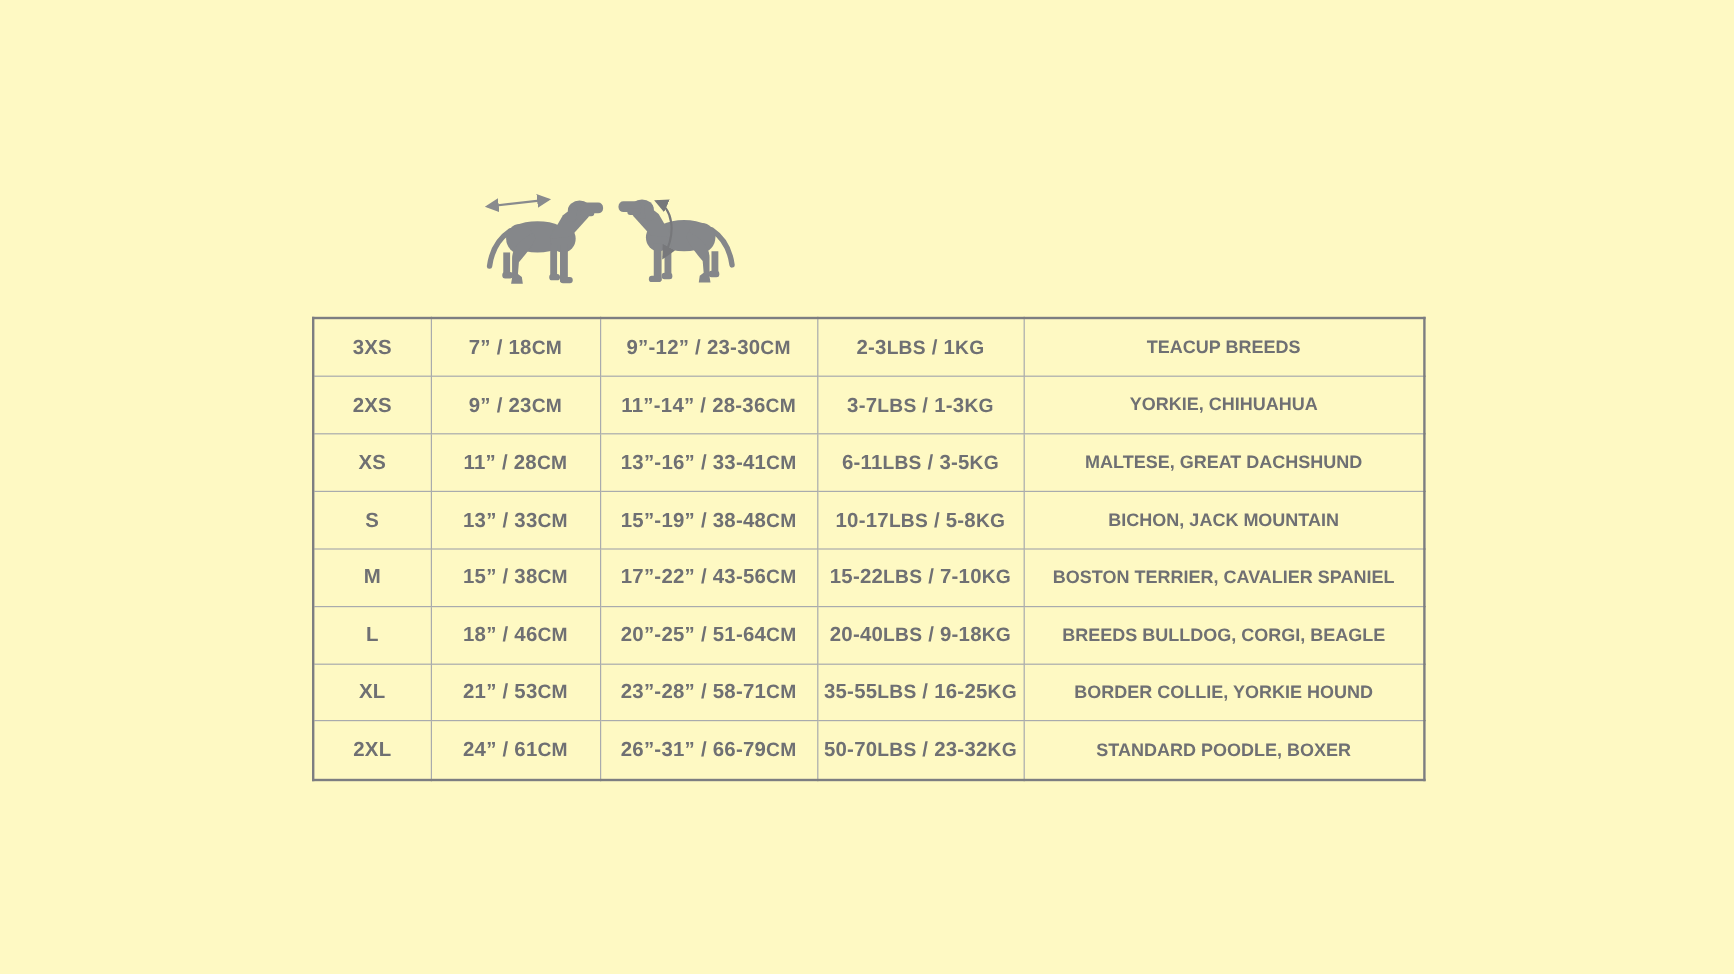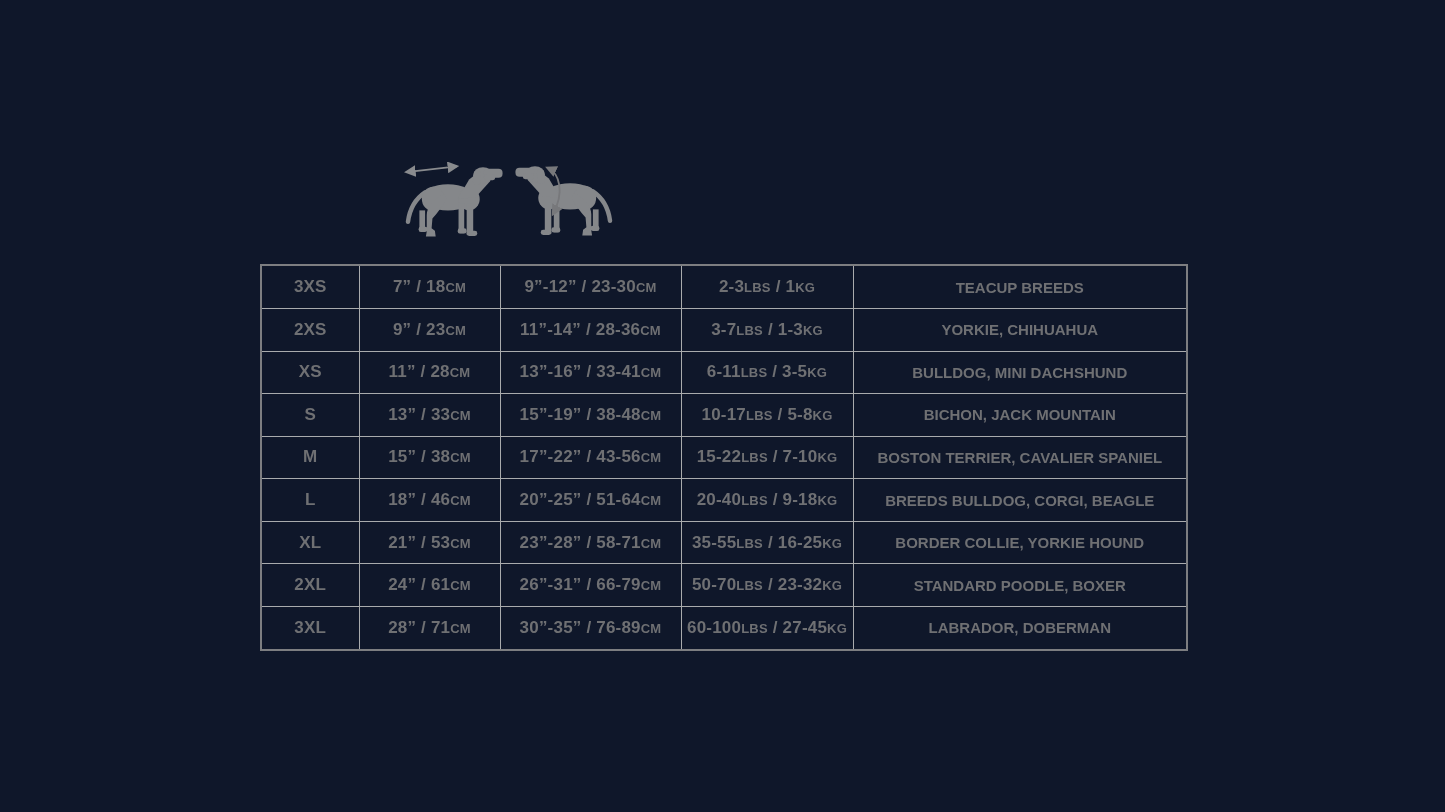--- a/index.html
+++ b/index.html
@@ -1,20 +1,20 @@
 <!DOCTYPE html>
 <html><head>
 <meta charset="utf-8">
 <style>
   html, body { margin: 0; padding: 0; background: #ffffff; }
   .stage {
     position: relative;
     width: 1445px;
     height: 812px;
-    background: #0f172a;
+    background: #fef9c3;
     font-family: "Liberation Sans", sans-serif;
     overflow: hidden;
   }
   .dog-icon { position: absolute; }
   .dog-left  { left: 399px; top: 158px; width: 106px; height: 86px; }
   .dog-right { left: 513px; top: 157px; width: 106px; height: 86px; }
 
   table.size-chart {
     position: absolute;
     left: 260px;
@@ -31,21 +31,21 @@
     vertical-align: middle;
     color: #6f7073;
     font-size: 17px;
     font-weight: 700;
     letter-spacing: 0.2px;
     padding: 0 2px;
     white-space: nowrap;
     overflow: hidden;
   }
   table.size-chart td.breeds { font-size: 15px; letter-spacing: 0px; }
-  td .unit { font-size: 13px; text-transform: uppercase; letter-spacing: 0.2px; }
+  td .unit { font-size: 16px; text-transform: uppercase; letter-spacing: 0.2px; }
 </style>
 </head>
 <body>
 
 <div class="stage">
 
   <svg class="dog-icon dog-left" viewBox="0 0 130 105" xmlns="http://www.w3.org/2000/svg">
     <defs>
       <marker id="ahL" viewBox="0 0 10 10" refX="8" refY="5" markerWidth="6.5" markerHeight="6.5" orient="auto-start-reverse">
         <path d="M0,0 L10,5 L0,10 z" fill="#898b8e"></path>
@@ -120,21 +120,21 @@
         <td>9” / 23<span class="unit">cm</span></td>
         <td>11”-14” / 28-36<span class="unit">cm</span></td>
         <td>3-7<span class="unit">lbs</span> / 1-3<span class="unit">kg</span></td>
         <td class="breeds">YORKIE, CHIHUAHUA</td>
       </tr>
       <tr>
         <td>XS</td>
         <td>11” / 28<span class="unit">cm</span></td>
         <td>13”-16” / 33-41<span class="unit">cm</span></td>
         <td>6-11<span class="unit">lbs</span> / 3-5<span class="unit">kg</span></td>
-        <td class="breeds">BULLDOG, MINI DACHSHUND</td>
+        <td class="breeds">MALTESE, GREAT DACHSHUND</td>
       </tr>
       <tr>
         <td>S</td>
         <td>13” / 33<span class="unit">cm</span></td>
         <td>15”-19” / 38-48<span class="unit">cm</span></td>
         <td>10-17<span class="unit">lbs</span> / 5-8<span class="unit">kg</span></td>
         <td class="breeds">BICHON, JACK MOUNTAIN</td>
       </tr>
       <tr>
         <td>M</td>
@@ -157,22 +157,15 @@
         <td>35-55<span class="unit">lbs</span> / 16-25<span class="unit">kg</span></td>
         <td class="breeds">BORDER COLLIE, YORKIE HOUND</td>
       </tr>
       <tr>
         <td>2XL</td>
         <td>24” / 61<span class="unit">cm</span></td>
         <td>26”-31” / 66-79<span class="unit">cm</span></td>
         <td>50-70<span class="unit">lbs</span> / 23-32<span class="unit">kg</span></td>
         <td class="breeds">STANDARD POODLE, BOXER</td>
       </tr>
-      <tr>
-        <td>3XL</td>
-        <td>28” / 71<span class="unit">cm</span></td>
-        <td>30”-35” / 76-89<span class="unit">cm</span></td>
-        <td>60-100<span class="unit">lbs</span> / 27-45<span class="unit">kg</span></td>
-        <td class="breeds">LABRADOR, DOBERMAN</td>
-      </tr>
     </tbody>
   </table>
 </div>
 
 </body></html>

